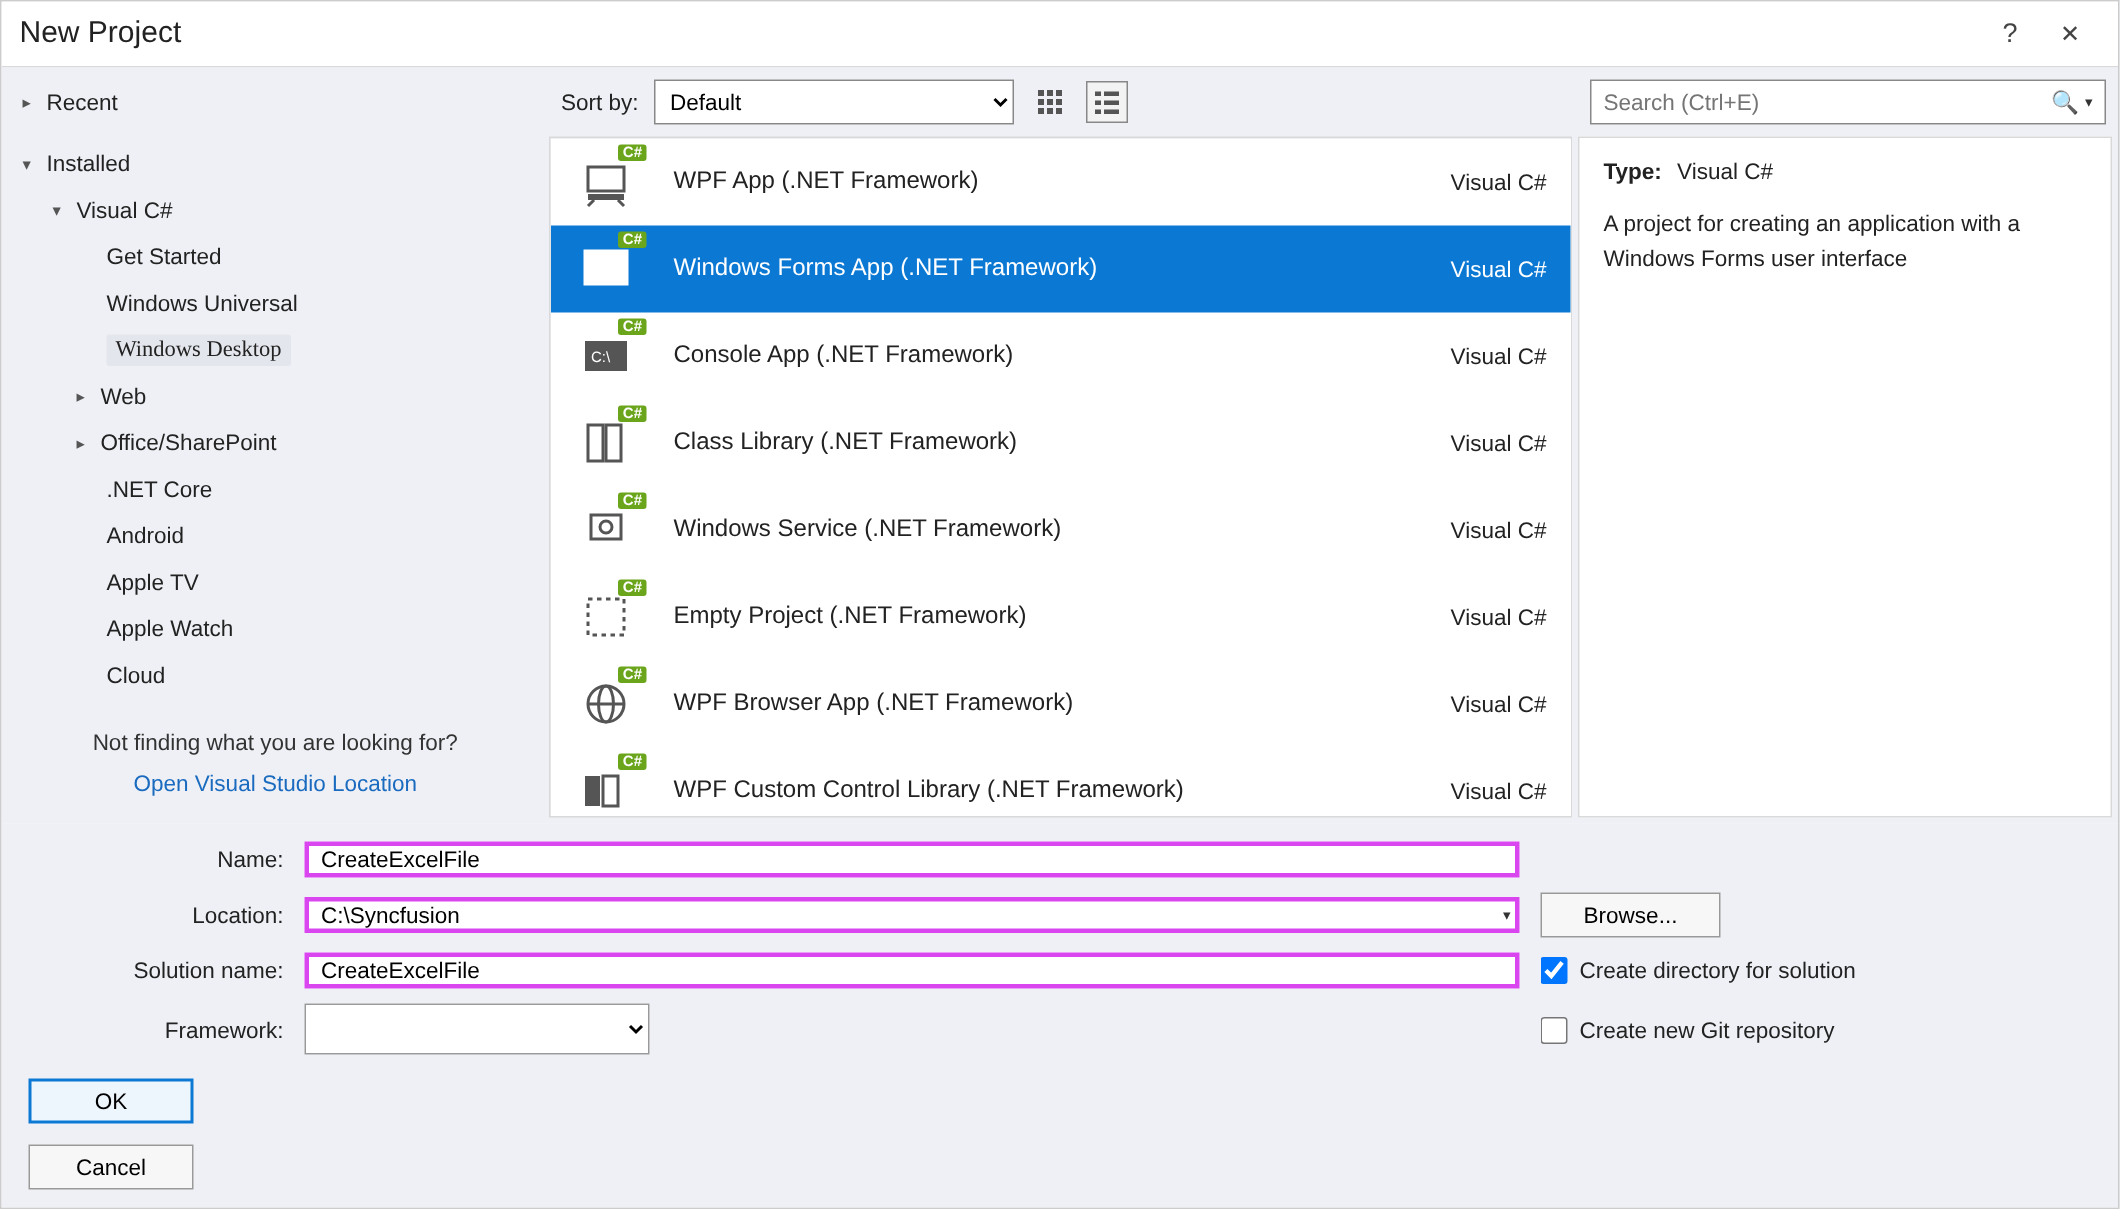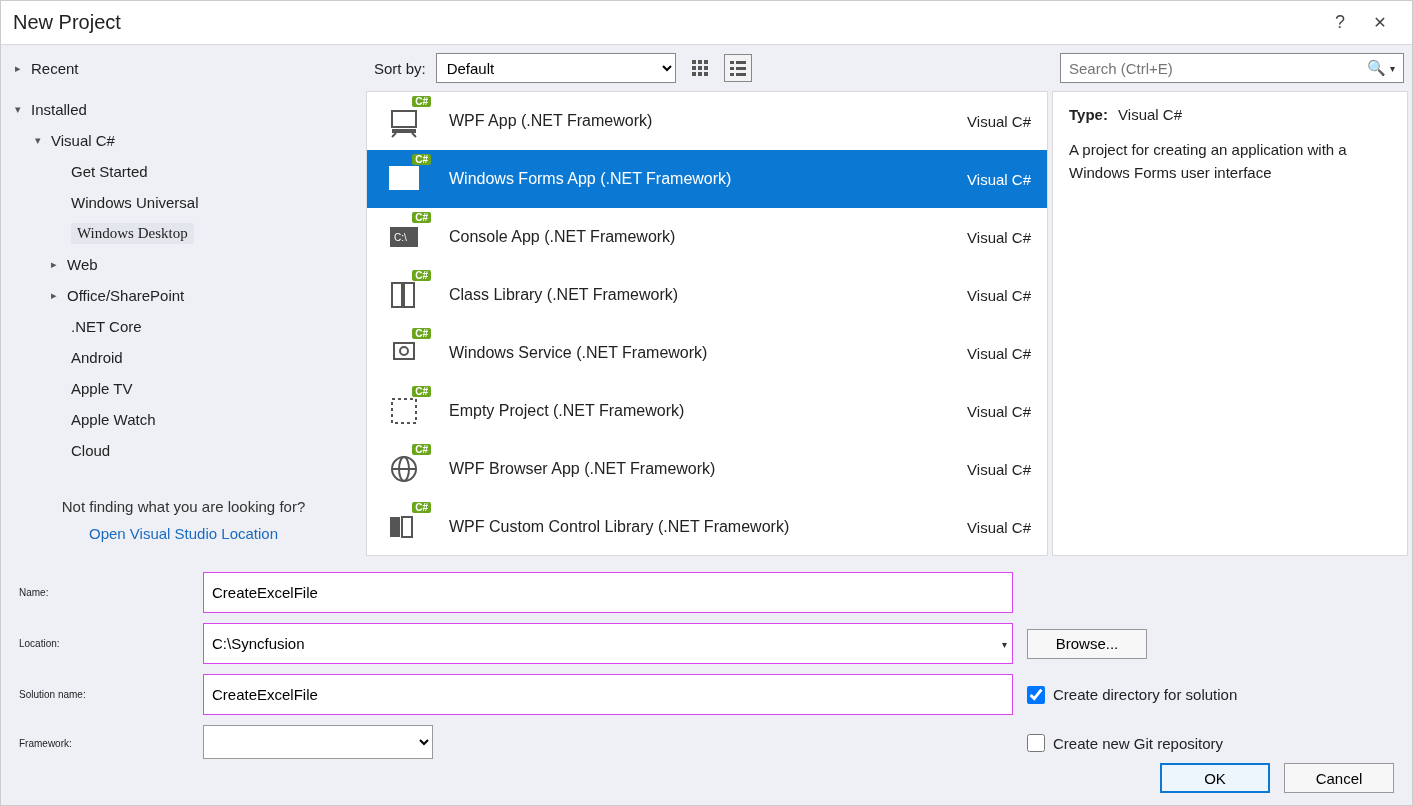--- a/index.html
+++ b/index.html
@@ -52,30 +52,30 @@
 .search-box .mag { color: #333; font-size: 15px; }
 .search-box .drop { color: #333; font-size: 10px; margin-left: 4px; }
 .details-body { flex: 1; background: #fff; padding: 14px 16px; font-size: 15px; color: #222; border: 1px solid #d9d9d9; margin: 0 4px 4px 0; }
 .details-body .type-row { }
 .details-body .type-row b { font-weight: 600; }
 .details-body .desc { line-height: 1.5; margin-top: 16px; }
 
 
 .bottom { background: #eef0f5; padding: 12px 18px; }
 .form-grid { display: grid; grid-template-columns: 170px 810px 1fr; gap: 10px 14px; align-items: center; }
-.form-grid label { font-size: 10px; color: #222; }
-.form-grid input[type=text], .form-grid .combo { height: 41px; border: 1px solid #d946ef; font-size: 15px; padding: 0 8px; background: #fff; width: 100%; }
+.form-grid label { font-size: 15px; color: #222; text-align: right; }
+.form-grid input[type=text], .form-grid .combo { height: 24px; border: 3px solid #d946ef; font-size: 15px; padding: 0 8px; background: #fff; width: 100%; }
 .form-grid select.fw { height: 28px; border: 1px solid #999; font-size: 15px; padding: 16px 6px; background: #fff; width: 230px; }
 .loc-wrap { position: relative; }
 .loc-wrap .combo-arrow { position: absolute; right: 6px; top: 50%; transform: translateY(-50%); font-size: 10px; color: #333; pointer-events: none; }
 .browse-btn { width: 120px; height: 30px; border: 1px solid #999; background: #f7f7f7; font-size: 15px; cursor: pointer; }
 .check-row { display: flex; align-items: center; gap: 8px; font-size: 15px; color: #222; }
 .check-row input { width: 18px; height: 18px; }
 
-.actions { display: flex; justify-content: flex-end; gap: 14px; margin-top: 2px; }
+.actions { display: flex; justify-content: flex-end; gap: 14px; margin-top: 14px; flex-direction: column; }
 .actions button { width: 110px; height: 30px; border: 1px solid #999; background: #f7f7f7; font-size: 15px; cursor: pointer; }
 .actions button.primary { border: 2px solid #0b78d4; background: #eef6fd; }
 
 
 .ico { width: 36px; height: 36px; }
 ::-webkit-scrollbar { width: 20px; }
 ::-webkit-scrollbar-track { background: #e6e8ed; }
 ::-webkit-scrollbar-thumb { background: #b9bec6; }
 ::-webkit-scrollbar-button { background: #d7dae0; height: 20px; }
 </style>

